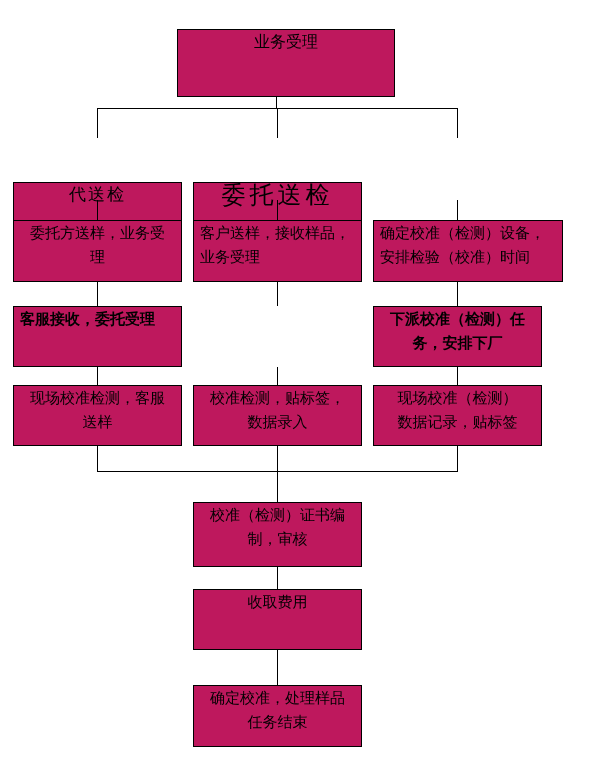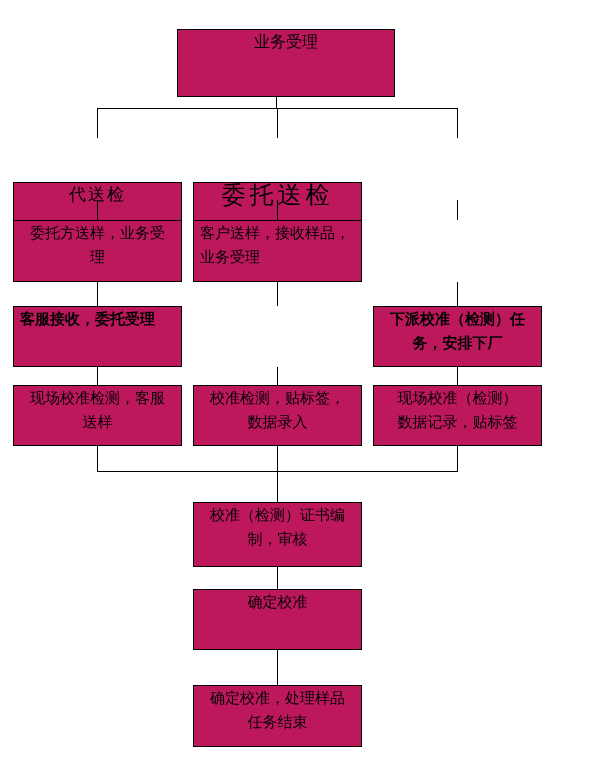--- a/index.html
+++ b/index.html
@@ -48,28 +48,30 @@
 理</div>
   <div class="box col1 row-3 al-left">客服接收，委托受理</div>
   <div class="box col1 row-4">现场校准检测，客服
 送样</div>
 
   <div class="box col2 row-2 al-left">客户送样，接收样品，
 业务受理</div>
   <div class="box col2 row-4">校准检测，贴标签，
 数据录入</div>
 
+  <div class="box col3 row-2 al-left wide">确定校准（检测）设备，
+安排检验（校准）时间</div>
   <div class="box col3 row-3">下派校准（检测）任
 务，安排下厂</div>
   <div class="box col3 row-4">现场校准（检测）
 数据记录，贴标签</div>
 
   <div class="box n-cert">校准（检测）证书编
 制，审核</div>
-  <div class="box n-fee">确定校准</div>
+  <div class="box n-fee">收取费用</div>
   <div class="box n-final">确定校准，处理样品
 任务结束</div>
 
   <div class="line" style="left:276px;top:97px;width:1px;height:11px"></div>
   <div class="line" style="left:97px;top:108px;width:361px;height:1px"></div>
   <div class="line" style="left:97px;top:108px;width:1px;height:30px"></div>
   <div class="line" style="left:277px;top:108px;width:1px;height:30px"></div>
   <div class="line" style="left:457px;top:108px;width:1px;height:30px"></div>
 
   <div class="line" style="left:97px;top:200px;width:1px;height:20px"></div>

